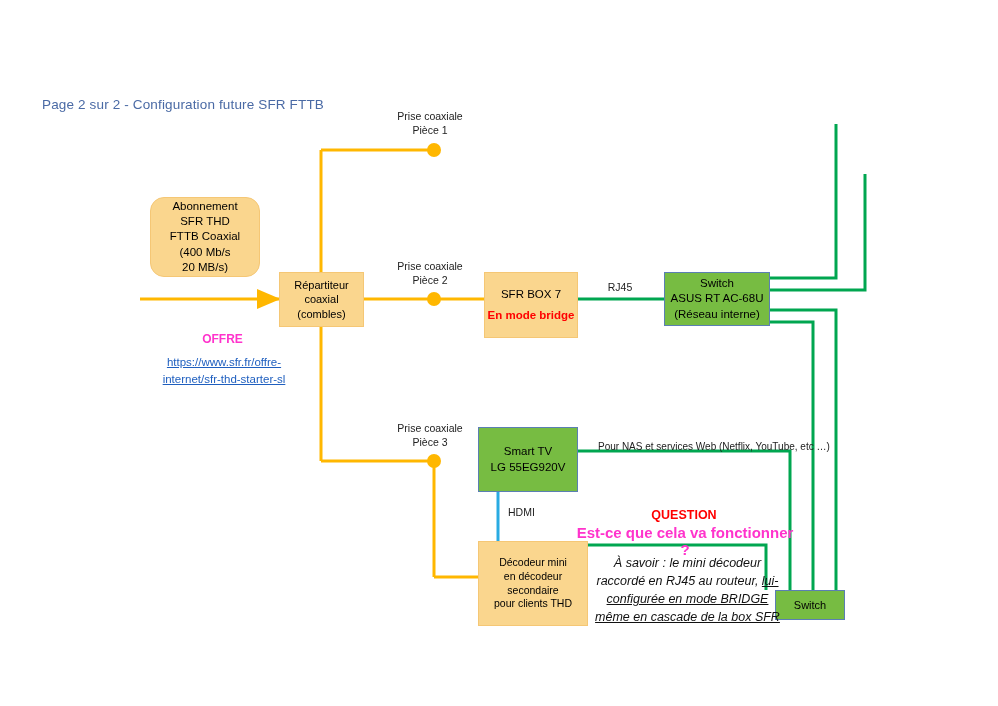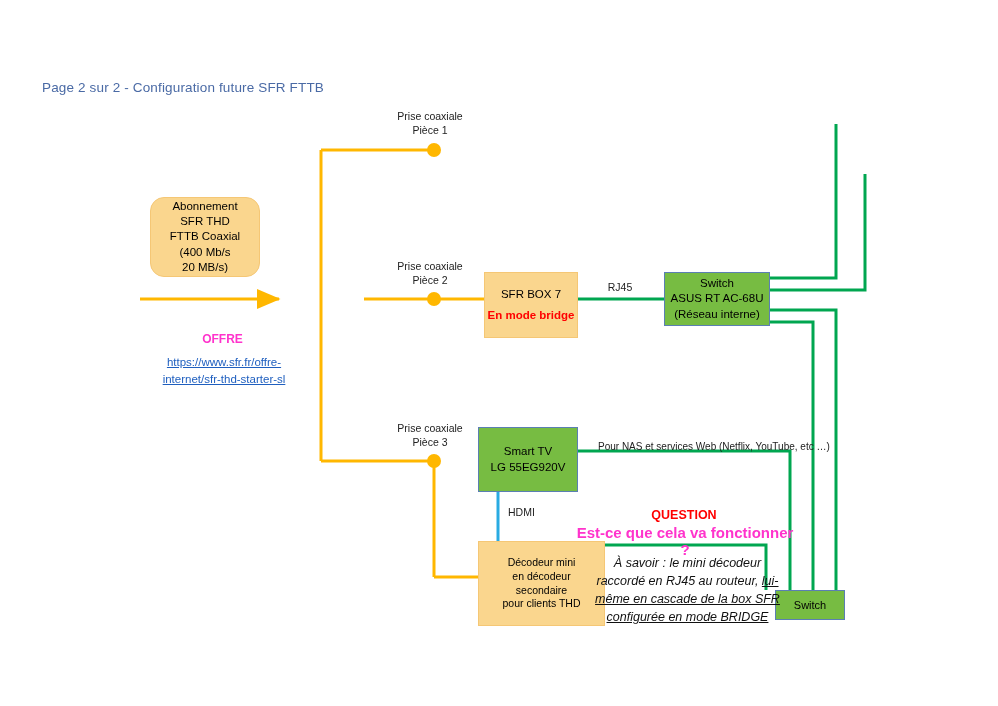--- a/index.html
+++ b/index.html
@@ -5,21 +5,21 @@
   html,body{margin:0;padding:0;background:#ffffff;}
   body{
     width:998px;height:706px;position:relative;overflow:hidden;
     font-family:"Liberation Sans","DejaVu Sans",sans-serif;
     -webkit-font-smoothing:antialiased;
   }
   #diagram{position:absolute;inset:0;}
   svg.wires{position:absolute;left:0;top:0;width:998px;height:706px;}
 
   .page-title{
-    position:absolute;left:42px;top:80px;
+    position:absolute;left:42px;top:97px;
     font-size:13.5px;color:#4a6aa5;letter-spacing:.15px;white-space:nowrap;
   }
 
   .node{position:absolute;box-sizing:border-box;display:flex;
         flex-direction:column;align-items:center;justify-content:center;
         text-align:center;line-height:1.32;}
 
   .node-orange{background:#fad68e;border:1px solid #f5c775;color:#000;}
   .node-orange-round{background:#fad68e;border:1px solid #f5c775;border-radius:14px;color:#000;}
   .node-green{background:#77bc42;border:1px solid #5b7fb3;color:#000;}
@@ -100,38 +100,43 @@
   <div class="page-title">Page 2 sur 2 - Configuration future SFR FTTB</div>
 
   <div class="node node-orange-round" style="left:150px;top:197px;width:110px;height:80px;font-size:11.5px;">
     <span>Abonnement</span>
     <span>SFR THD</span>
     <span>FTTB Coaxial</span>
     <span>(400 Mb/s</span>
     <span>20 MB/s)</span>
   </div>
 
+  <div class="node node-orange" style="left:279px;top:272px;width:85px;height:55px;font-size:11px;">
+    <span>Répartiteur</span>
+    <span>coaxial</span>
+    <span>(combles)</span>
+  </div>
 
   <div class="node node-orange" style="left:484px;top:272px;width:94px;height:66px;">
     <span class="t-line1">SFR BOX 7</span>
     <span class="red-bold" style="font-size:11.5px;margin-top:5px;">En mode bridge</span>
   </div>
 
   <div class="node node-green" style="left:664px;top:272px;width:106px;height:54px;font-size:11.5px;">
     <span>Switch</span>
     <span>ASUS RT AC-68U</span>
     <span>(Réseau interne)</span>
   </div>
 
   <div class="node node-green" style="left:478px;top:427px;width:100px;height:65px;font-size:11.5px;">
     <span>Smart TV</span>
     <span>LG 55EG920V</span>
   </div>
 
-  <div class="node node-orange" style="left:478px;top:541px;width:127px;height:85px;font-size:10.5px;">
+  <div class="node node-orange" style="left:478px;top:541px;width:110px;height:85px;font-size:10.5px;">
     <span>Décodeur mini</span>
     <span>en décodeur</span>
     <span>secondaire</span>
     <span>pour clients THD</span>
   </div>
 
   <div class="node node-green" style="left:775px;top:590px;width:70px;height:30px;font-size:11px;">
     <span>Switch</span>
   </div>
 
@@ -164,17 +169,17 @@
   </a>
 
   <div class="question-red" style="left:588px;top:508px;width:192px;">QUESTION</div>
   <div class="question-pink" style="left:570px;top:524px;width:230px;">Est-ce que cela va fonctionner ?</div>
 
   <div class="note" style="left:590px;top:554px;width:195px;">
     <div>À savoir : le mini décodeur</div>
     <div>
       <span>raccordé en RJ45 au routeur, </span><u>lui-</u>
     </div>
+    <div><u>configurée en mode BRIDGE</u></div>
     <div><u>même en cascade de la box SFR</u></div>
-    <div><u>configurée en mode BRIDGE</u></div>
   </div>
 
 </div>
 
 </body></html>

